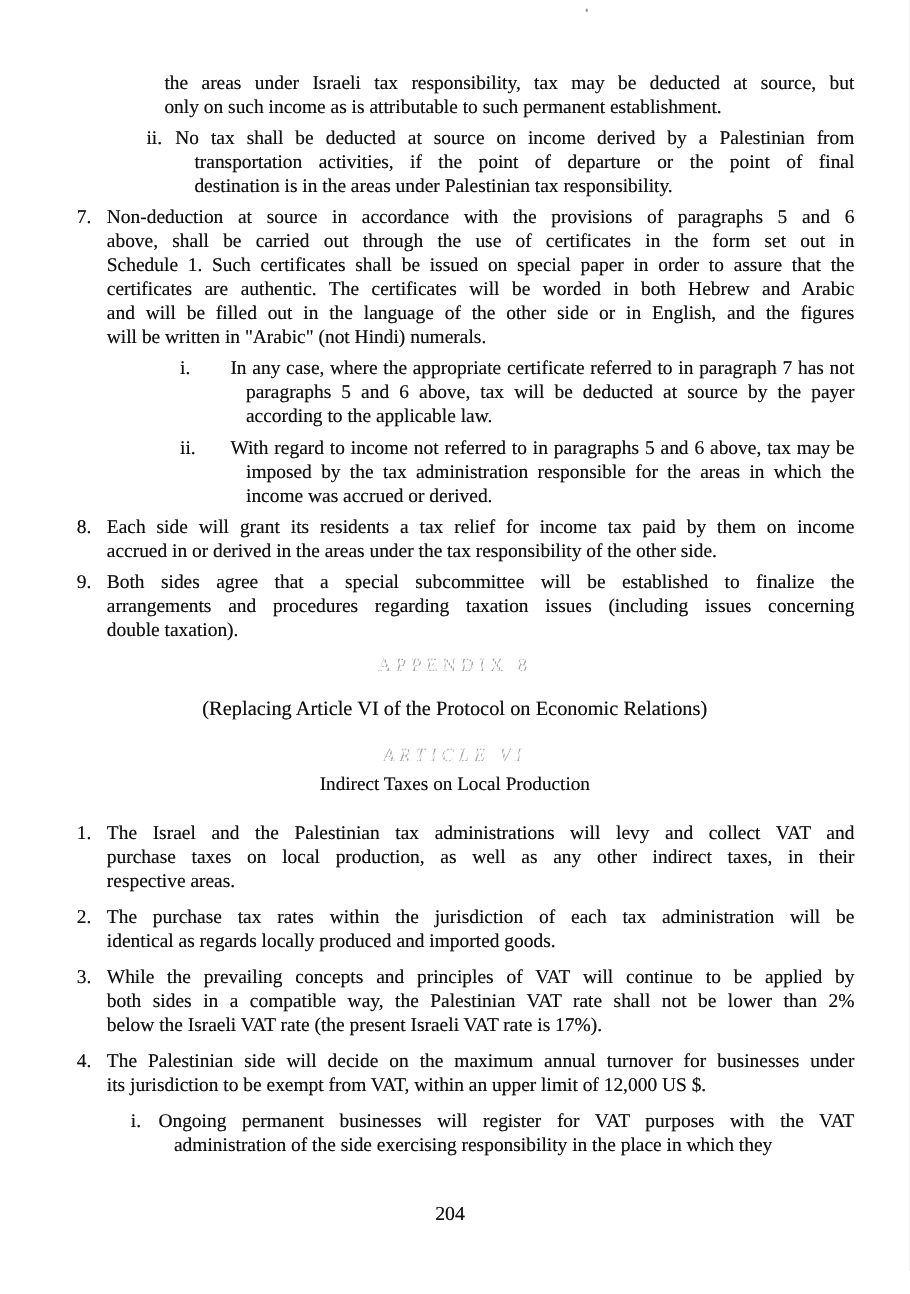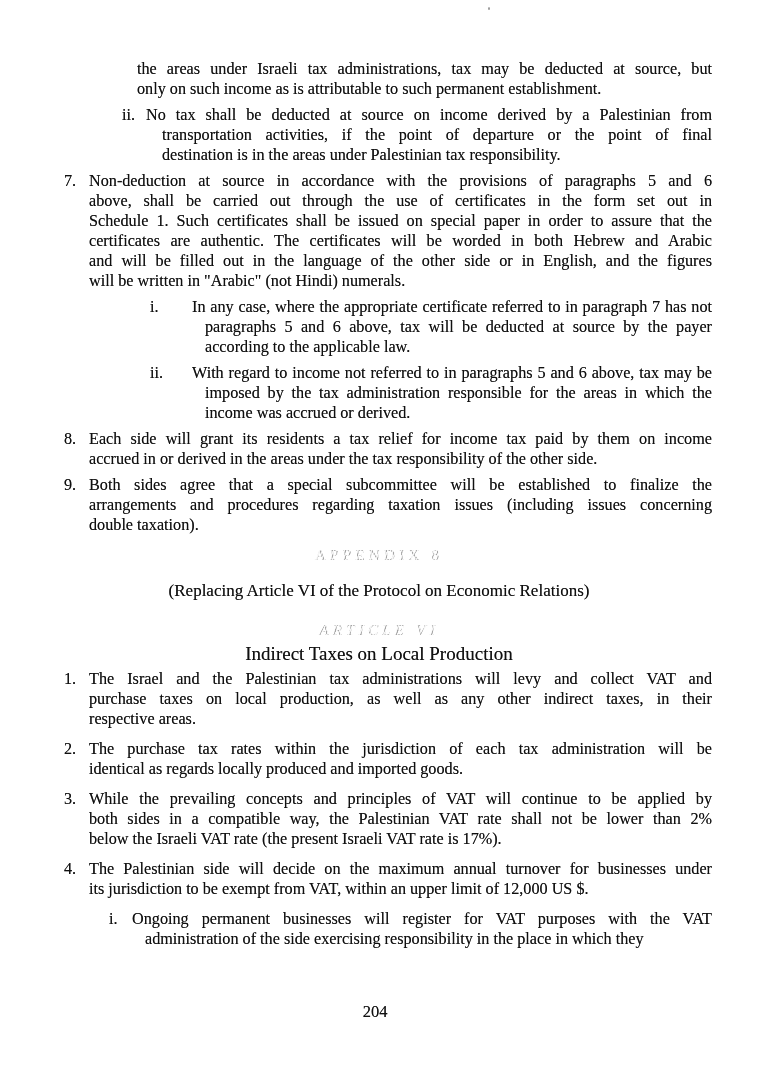--- a/index.html
+++ b/index.html
@@ -40,39 +40,39 @@
   .heading.faded {
     color:#8e8e8e; font-size:15.5px; letter-spacing:4px;
     filter:blur(0.4px); opacity:0.85;
     -webkit-mask-image:repeating-linear-gradient(113deg, rgba(0,0,0,0.95) 0 0.8px, rgba(0,0,0,0.12) 1.2px 1.9px, rgba(0,0,0,0.8) 2.5px);
     mask-image:repeating-linear-gradient(113deg, rgba(0,0,0,0.95) 0 0.8px, rgba(0,0,0,0.12) 1.2px 1.9px, rgba(0,0,0,0.8) 2.5px);
     text-shadow:none;
   }
   .h-appendix       { margin-top:10px; }
   .h-replacing-note { margin-top:16px; font-size:17px; }
   .h-article        { margin-top:19px;font-style:italic; }
-  .h-section-title  { margin-top:4px; margin-bottom:5px; font-size:19px; }
+  .h-section-title  { margin-top:4px; margin-bottom:20px; font-size:16px; }
 
   .page-number {
     position:absolute; top:1002px; left:0; right:8px;
     text-align:center; font-size:16.5px;
   }
   .speck {
     position:absolute; top:7px; left:488px; width:2px; height:3px;
     background:#9a9a9a; border-radius:50%;
   }
 </style>
 </head>
 <body>
 
 <div class="page">
   <div class="speck"></div>
   <div class="doc">
       <div class="block cont-top">
-        <div class="line first">the areas under Israeli tax administrations, tax may be deducted at source, but</div>
+        <div class="line first">the areas under Israeli tax responsibility, tax may be deducted at source, but</div>
         <div class="line last">only on such income as is attributable to such permanent establishment.</div>
       </div>
       <div class="block sub-a">
         <span class="marker">ii.</span>
         <div class="line first">No tax shall be deducted at source on income derived by a Palestinian from</div>
         <div class="line">transportation activities, if the point of departure or the point of final</div>
         <div class="line last">destination is in the areas under Palestinian tax responsibility.</div>
       </div>
       <div class="block p-num">
         <span class="marker">7.</span>

